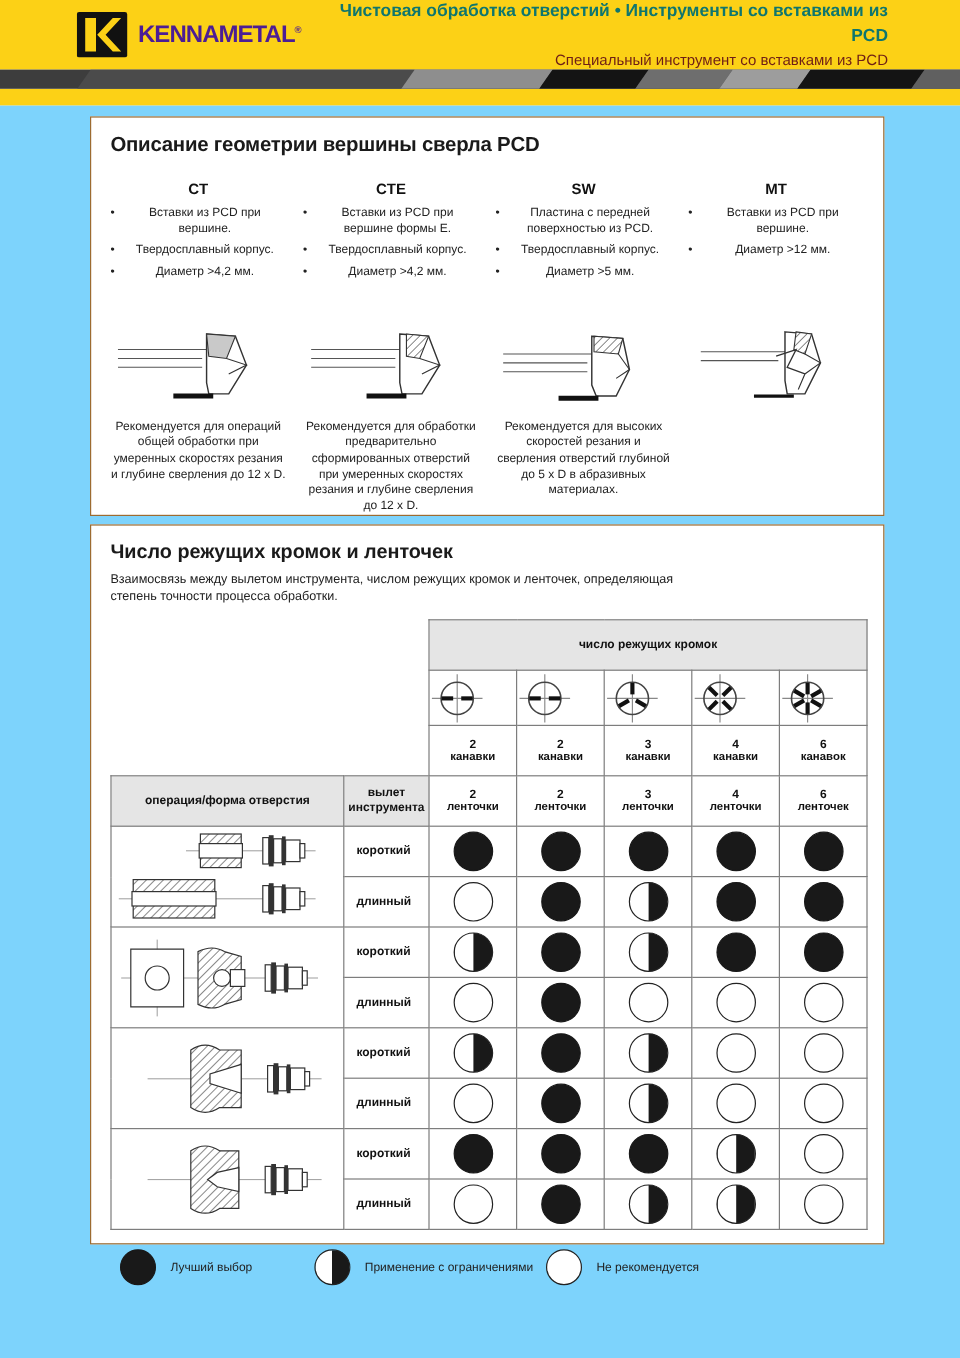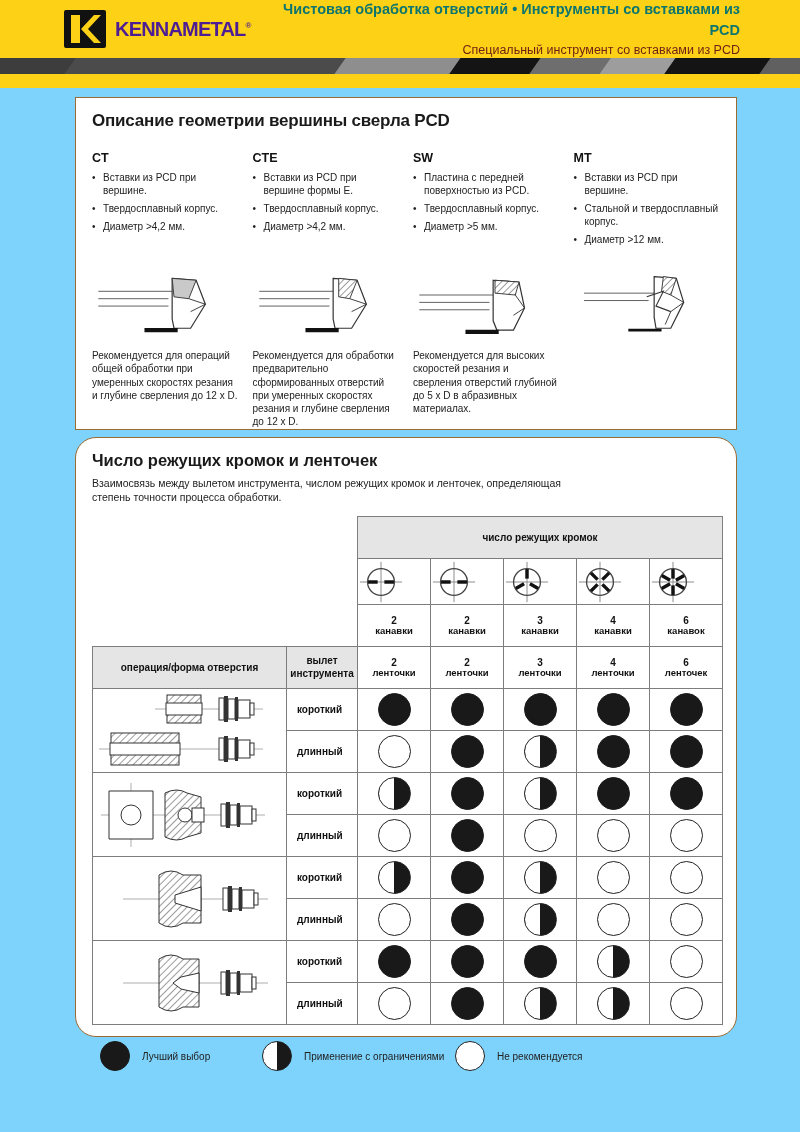--- a/index.html
+++ b/index.html
@@ -22,28 +22,28 @@
   .sg4{left:535px;width:70px;background:#6e6e6e;}
   .sg5{left:605px;width:65px;background:#9d9d9d;}
   .sg6{left:670px;width:95px;background:#141414;}
   .sg7{left:765px;width:40px;background:#606060;}
   .yellow-line{height:14px;background:#FCD116;}
 
   
   .doc-body{background:#7dd3fc;height:1103px;box-sizing:border-box;padding-top:9px;}
   .panel{width:662px;margin-left:75px;background:#fff;border:1px solid #9c6b31;box-sizing:border-box;}
   .panel1{height:333px;padding:13px 16px 0;}
-  .panel2{height:600px;margin-top:7px;padding:13px 16px 0;border-radius:21px;}
+  .panel2{height:600px;margin-top:7px;padding:13px 16px 0;}
   .panel-title{font-size:17px;font-weight:bold;color:#1a1a1a;letter-spacing:-0.2px;margin:0 0 20px 0;}
   .panel-title2{font-size:16.5px;font-weight:bold;color:#1a1a1a;margin:0 0 6px 0;}
   .panel-desc{font-size:10.5px;color:#222;line-height:1.35;max-width:470px;margin:0;}
 
   
   .geo-grid{display:grid;grid-template-columns:repeat(4,1fr);column-gap:14px;}
-  .geo-col{display:grid;grid-template-rows:18px 96px 84px auto;}
+  .geo-col{display:grid;grid-template-rows:18px 96px 84px auto;text-align:center;}
   .geo-code{font-size:12.5px;font-weight:bold;color:#111;}
   .geo-bullets{list-style:none;margin:2px 0 0;padding:0;font-size:10px;color:#222;line-height:1.3;}
   .geo-bullets li{position:relative;padding-left:11px;margin-bottom:5px;}
   .geo-bullets li::before{content:"\2022";position:absolute;left:0;top:0;}
   .geo-drawing{display:flex;align-items:center;}
   .geo-reco{font-size:10px;color:#222;line-height:1.33;margin:0;}
 
   
   .matrix{border-collapse:collapse;table-layout:fixed;width:630px;margin-top:12px;}
   .matrix td{border:1px solid #7d7d7d;text-align:center;vertical-align:middle;padding:0;font-size:10px;color:#111;}
@@ -187,21 +187,20 @@
               <line x1="56" y1="66" x2="92" y2="66" stroke="#111" stroke-width="4.5"></line>
             </svg>
           </div>
           <p class="geo-reco">Рекомендуется для высоких скоростей резания и сверления отверстий глубиной до 5 x D в абразивных материалах.</p>
         </div>
 
         <div class="geo-col">
           <div class="geo-code">MT</div>
           <ul class="geo-bullets">
             <li>Вставки из PCD при вершине.</li>
-            <li>Стальной и твердосплавный корпус.</li>
             <li>Диаметр &gt;12 мм.</li>
           </ul>
           <div class="geo-drawing">
             <svg width="140" height="72" viewBox="0 0 150 78">
               <defs>
                 <pattern id="ht3" patternUnits="userSpaceOnUse" width="5" height="5" patternTransform="rotate(45)">
                   <rect width="5" height="5" fill="#fff"></rect>
                     <line x1="0" y1="0" x2="0" y2="5" stroke="#666" stroke-width="1.4"></line>
                 </pattern>
               </defs>

